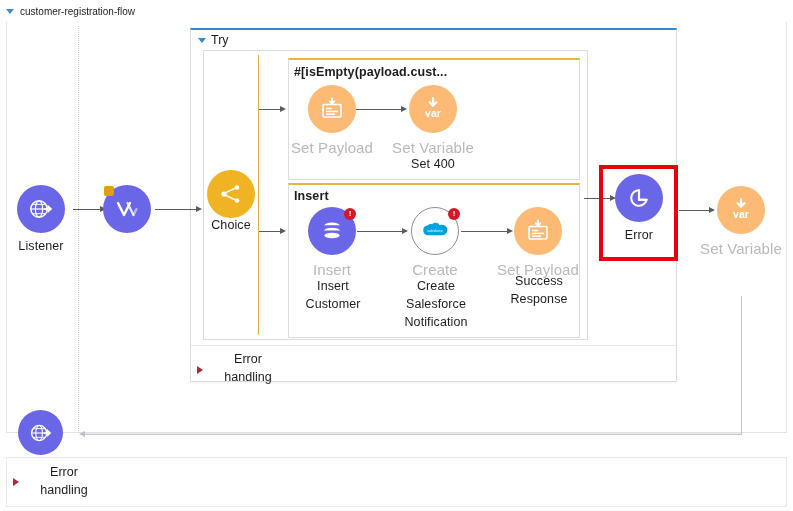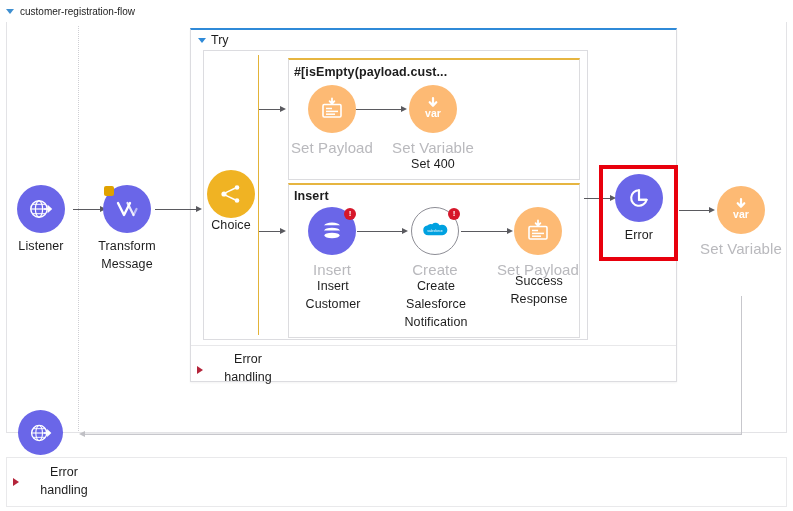--- a/index.html
+++ b/index.html
@@ -250,22 +250,20 @@
   <div class="node-label" style="left:1px;top:237px;width:80px;">Listener</div>
 
   <div class="circle purple" style="left:103px;top:185px;width:48px;height:48px;">
     <svg width="26" height="26" viewBox="0 0 26 26">
       <path d="M4 7 L10 19 L16 7" fill="none" stroke="#fff" stroke-width="2.4" stroke-linecap="round" stroke-linejoin="round"></path>
       <path d="M13.5 7 L19.5 19" fill="none" stroke="#fff" stroke-width="2.2" stroke-linecap="round" opacity=".85"></path>
       <path d="M19.5 19 L22.5 13" fill="none" stroke="#fff" stroke-width="2.2" stroke-linecap="round" opacity=".55"></path>
     </svg>
   </div>
   <span class="badge badge-warn" style="left:104px;top:186px;"></span>
-  <div class="node-label" style="left:85px;top:237px;width:84px;">Transform
-Message</div>
 
   <div class="circle amber" style="left:207px;top:170px;width:48px;height:48px;">
     <svg width="26" height="26" viewBox="0 0 26 26">
       <circle cx="6" cy="13" r="2.6" fill="#fff"></circle>
       <circle cx="19" cy="6.5" r="2.3" fill="#fff"></circle>
       <circle cx="19" cy="19.5" r="2.3" fill="#fff"></circle>
       <line x1="7.8" y1="11.6" x2="17" y2="7.2" stroke="#fff" stroke-width="1.5"></line>
       <line x1="7.8" y1="14.4" x2="17" y2="18.8" stroke="#fff" stroke-width="1.5"></line>
     </svg>
   </div>

